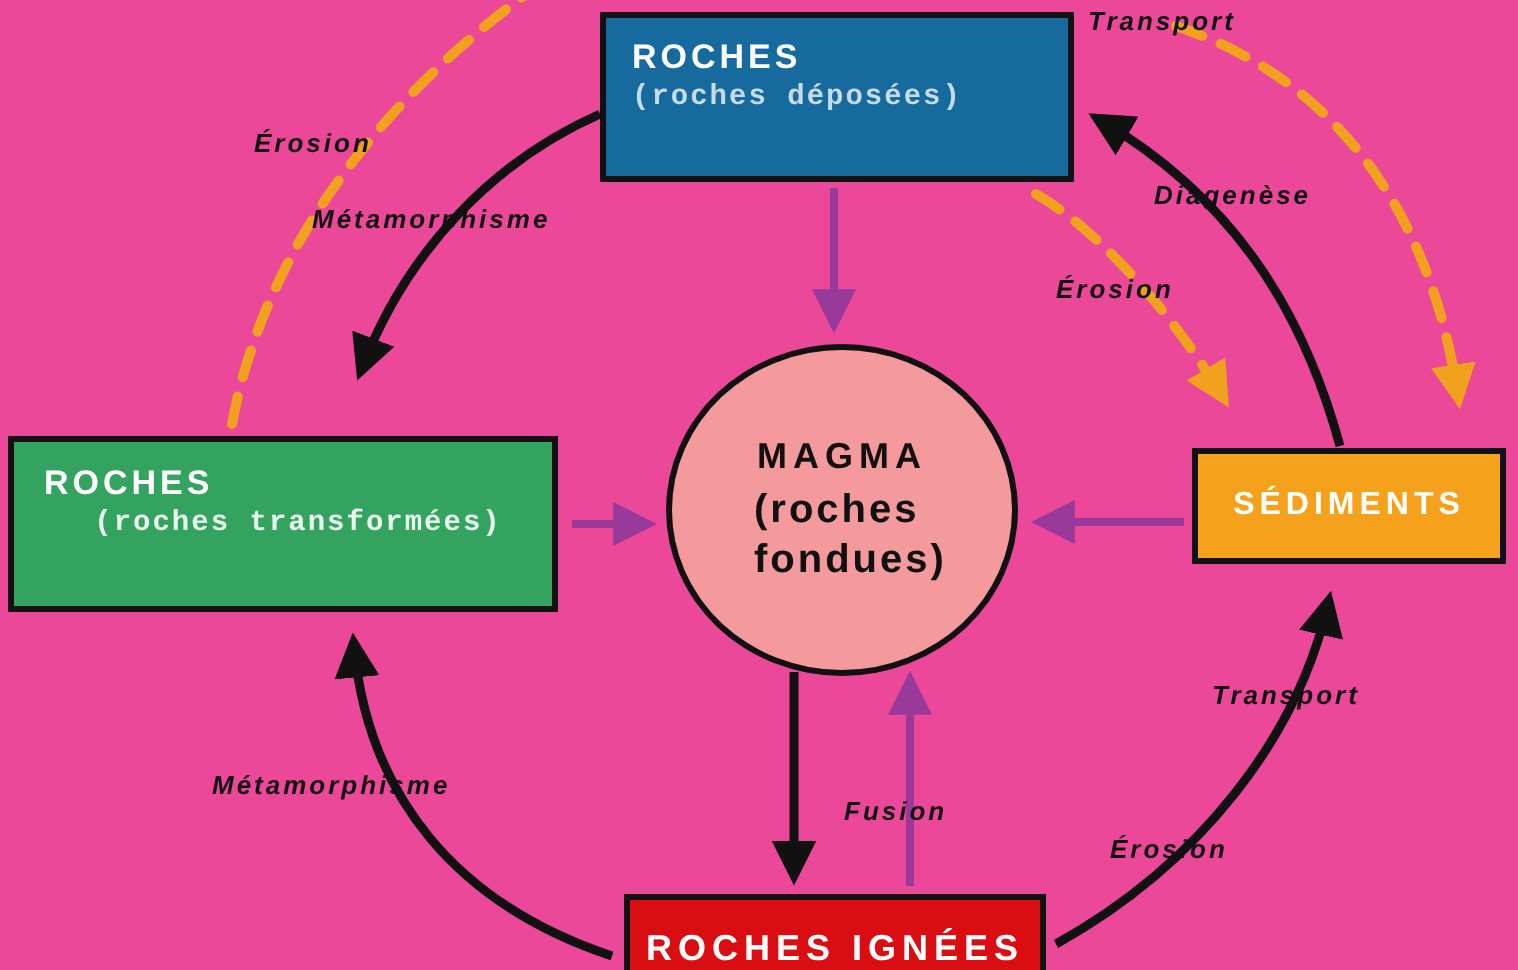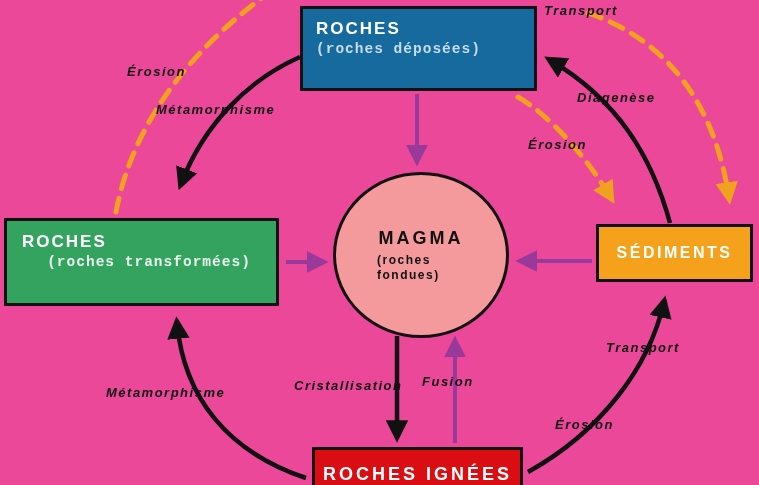--- a/index.html
+++ b/index.html
@@ -24,21 +24,21 @@
   #node-sediments{left:596px;top:224px;width:157px;height:58px;background:#f6a11c;
     display:flex;align-items:center;justify-content:center;font-size:16px;letter-spacing:2.5px;}
   #node-igneous{left:312px;top:447px;width:211px;height:45px;background:#da0e12;
     text-align:center;padding-top:14px;font-size:18px;letter-spacing:3px;}
   #node-magma{
     left:333px;top:172px;width:176px;height:166px;background:#f59a9c;border-radius:50%;
     border:3px solid #111111;position:absolute;box-sizing:border-box;color:#111111;
     display:flex;flex-direction:column;align-items:center;justify-content:center;
   }
   #node-magma .t1{font-size:18px;font-weight:bold;letter-spacing:3px;margin-bottom:4px;text-align:right;}
-  #node-magma .sub{font-size:12px;font-weight:bold;letter-spacing:1.5px;color:#111111;
+  #node-magma .sub{font-size:20px;font-weight:bold;letter-spacing:1.5px;color:#111111;
     align-self:center;text-align:left;width:88px;line-height:1.25;}
   .lbl{
     position:absolute;font-style:italic;font-weight:bold;font-size:13px;color:#111111;
     letter-spacing:1.5px;white-space:nowrap;
   }
 </style>
 </head>
 <body>
 
 <div id="stage">
@@ -97,16 +97,15 @@
   </div>
 
   <div class="lbl" style="left:544px;top:3px;">Transport</div>
   <div class="lbl" style="left:127px;top:64px;">Érosion</div>
   <div class="lbl" style="left:156px;top:102px;">Métamorphisme</div>
   <div class="lbl" style="left:577px;top:90px;">Diagenèse</div>
   <div class="lbl" style="left:528px;top:137px;">Érosion</div>
   <div class="lbl" style="left:606px;top:340px;">Transport</div>
   <div class="lbl" style="left:555px;top:417px;">Érosion</div>
   <div class="lbl" style="left:106px;top:385px;">Métamorphisme</div>
-  <div class="lbl" style="left:294px;top:378px;">Cristallisation</div>
-  <div class="lbl" style="left:422px;top:374px;">Fusion</div>
+  <div class="lbl" style="left:422px;top:398px;">Fusion</div>
 
 </div>
 
 </body></html>

